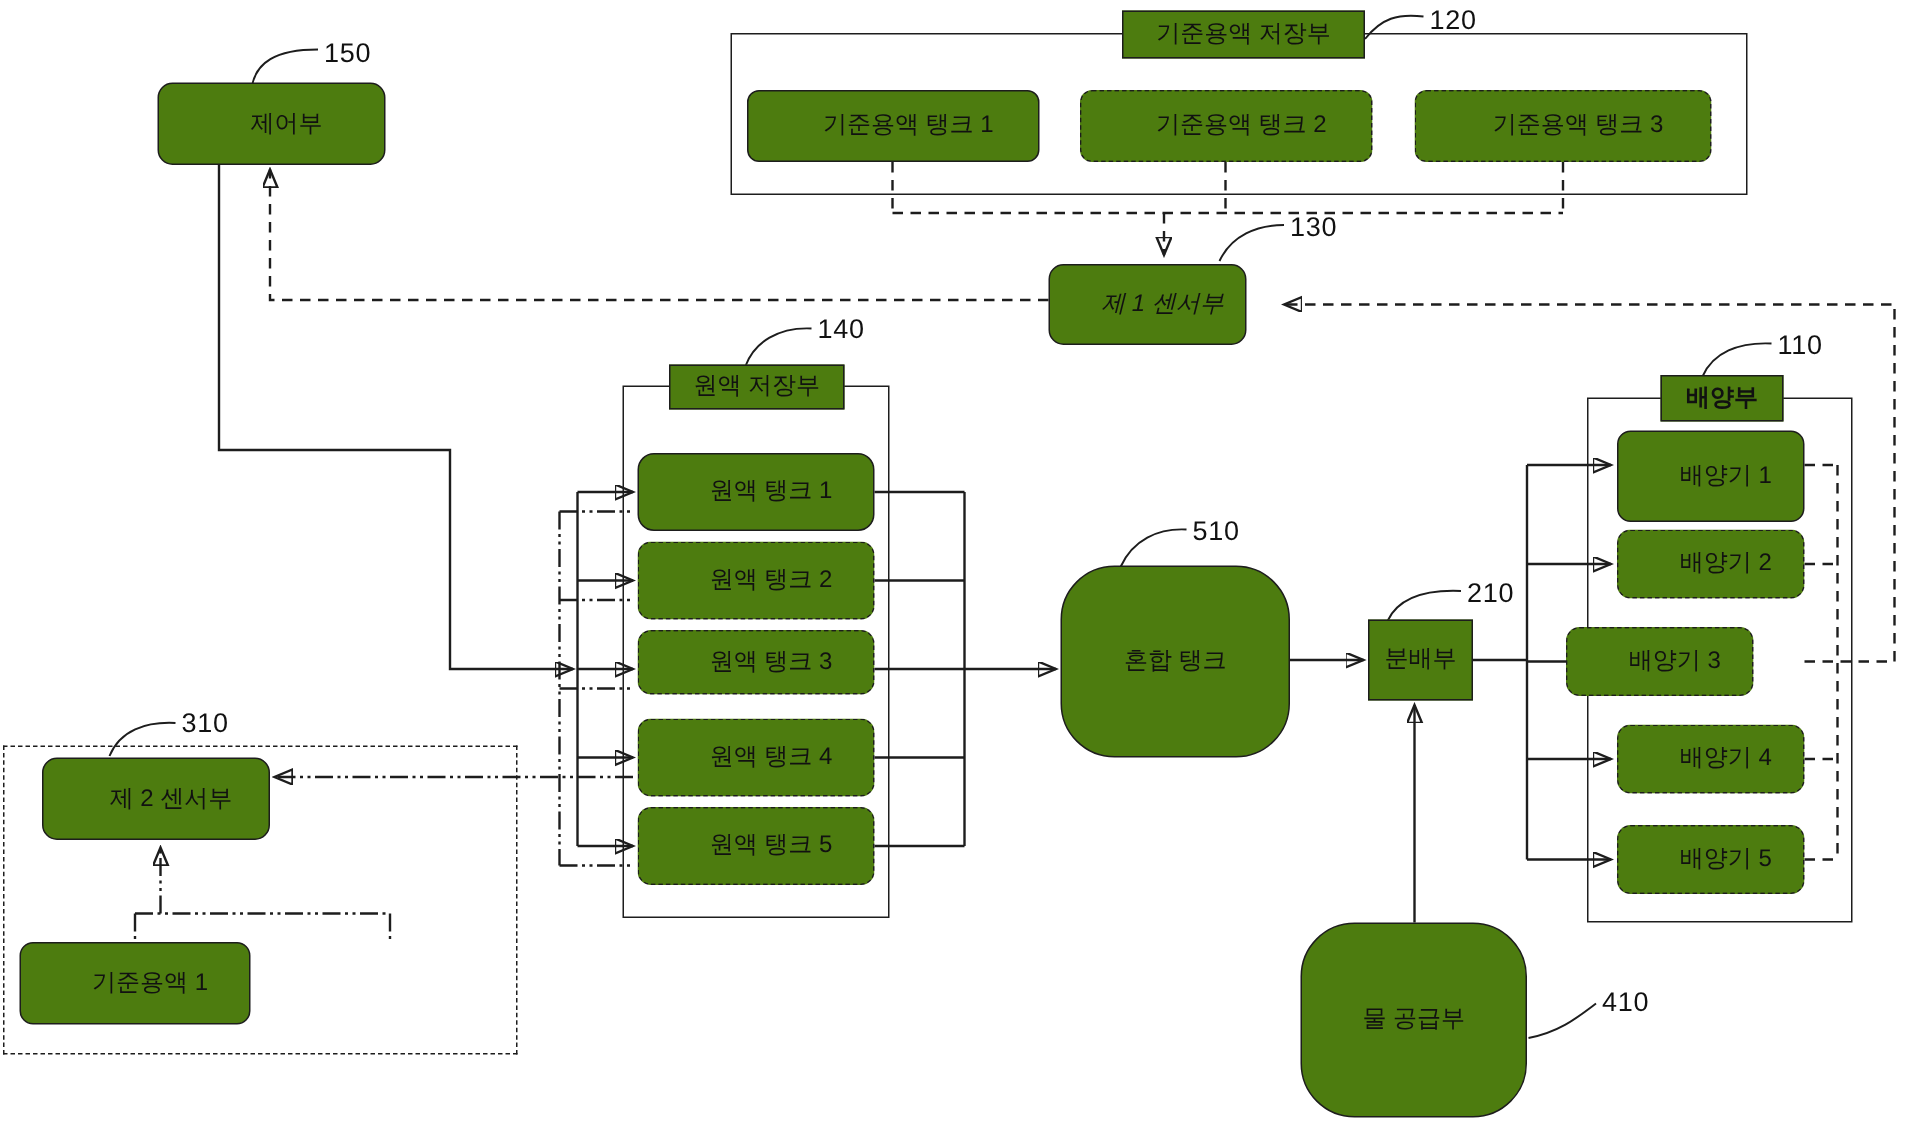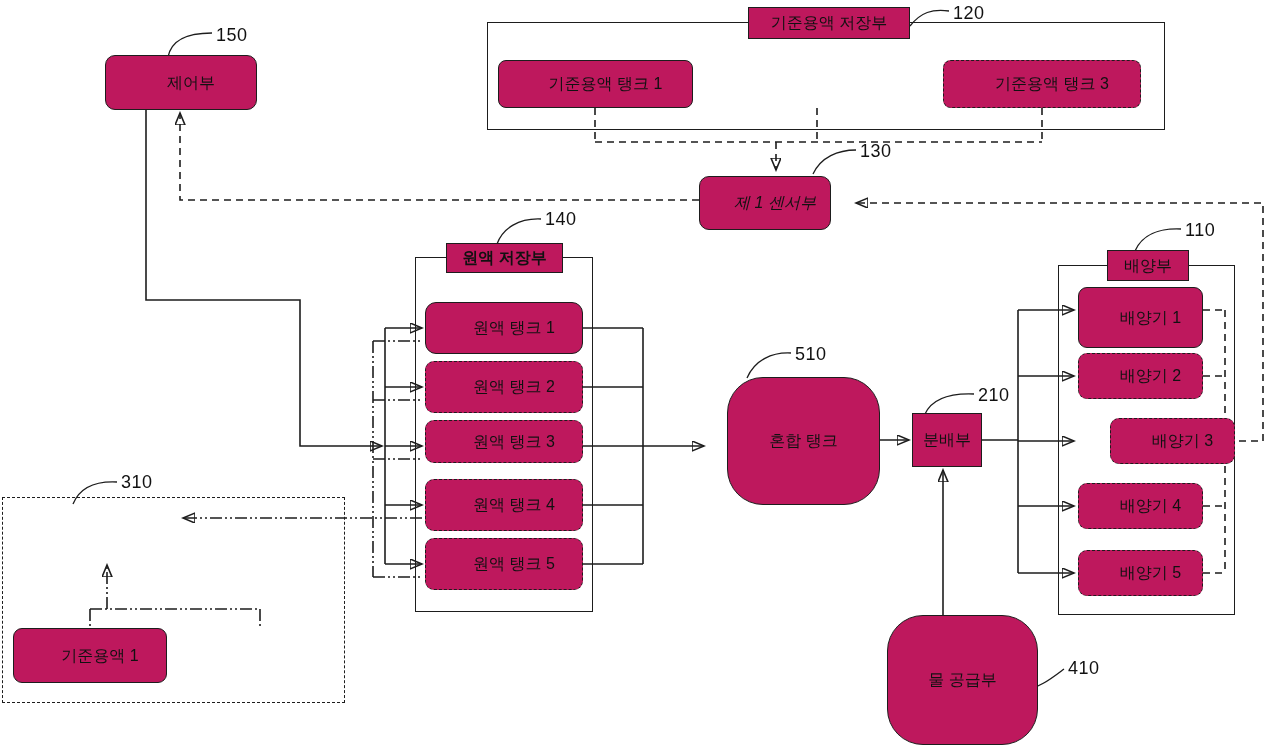--- a/index.html
+++ b/index.html
@@ -13,26 +13,26 @@
   .wires g.dash path { stroke-dasharray:7 5; }
   .wires g.dd path { stroke-dasharray:12 3 2 3 2 3; }
   .wires g.leader path { stroke-width:1.3; }
   .cbox {
     position:absolute; border:1.6px solid #1d1d1d; background:transparent;
     z-index:1; box-sizing:border-box;
   }
   .cbox.dashed { border-style:dashed; }
   .box {
     position:absolute; display:flex; align-items:center; justify-content:center;
-    border:1.6px solid #1d1d1d; background:#be185d; font-size:16px; line-height:1;
+    border:1.6px solid #1d1d1d; background:#4d7c0f; font-size:16px; line-height:1;
     z-index:3; box-sizing:border-box; white-space:nowrap; text-align:center;
   }
   .box.dashed { border-style:dashed; }
   .rounded { border-radius:10px;padding-left:20px; }
-  .bigrounded { border-radius:36px;margin-left:20px; }
+  .bigrounded { border-radius:36px; }
   .titlebox { z-index:4; }
   .refnum { position:absolute; z-index:4; font-size:18px; letter-spacing:0.5px; }
 </style>
 </head>
 <body>
 
 <div class="stage">
 
   <svg class="wires" width="1272" height="754" viewBox="0 0 1272 754">
     <defs>
@@ -106,46 +106,48 @@
       <path d="M1019,692 C1040,688 1052,678 1064,669"></path>
     </g>
   </svg>
 
   <div class="cbox" style="left:487px;top:22px;width:678px;height:108px;"></div>
   <div class="cbox" style="left:415px;top:257px;width:178px;height:355px;"></div>
   <div class="cbox" style="left:1058px;top:265px;width:177px;height:350px;"></div>
   <div class="cbox dashed" style="left:2px;top:497px;width:343px;height:206px;"></div>
 
   <div class="box titlebox" style="left:748px;top:7px;width:162px;height:32px;">기준용액 저장부</div>
-  <div class="box titlebox" style="left:446px;top:243px;width:117px;height:30px;font-weight:bold;">원액 저장부</div>
-  <div class="box titlebox" style="left:1107px;top:250px;width:82px;height:31px;">배양부</div>
+  <div class="box titlebox" style="left:446px;top:243px;width:117px;height:30px;">원액 저장부</div>
+  <div class="box titlebox" style="left:1107px;top:250px;width:82px;height:31px;font-weight:bold;">배양부</div>
 
   <div class="box rounded" style="left:105px;top:55px;width:152px;height:55px;">제어부</div>
 
   <div class="box rounded" style="left:498px;top:60px;width:195px;height:48px;border-radius:8px;">기준용액 탱크 1</div>
+  <div class="box rounded dashed" style="left:720px;top:60px;width:195px;height:48px;border-radius:8px;">기준용액 탱크 2</div>
   <div class="box rounded dashed" style="left:943px;top:60px;width:198px;height:48px;border-radius:8px;">기준용액 탱크 3</div>
 
   <div class="box rounded" style="left:699px;top:176px;width:132px;height:54px;font-style:italic;">제 1 센서부</div>
 
   <div class="box rounded" style="left:425px;top:302px;width:158px;height:52px;border-radius:11px;">원액 탱크 1</div>
   <div class="box rounded dashed" style="left:425px;top:361px;width:158px;height:52px;border-radius:9px;">원액 탱크 2</div>
   <div class="box rounded dashed" style="left:425px;top:420px;width:158px;height:43px;border-radius:9px;">원액 탱크 3</div>
   <div class="box rounded dashed" style="left:425px;top:479px;width:158px;height:52px;border-radius:9px;">원액 탱크 4</div>
   <div class="box rounded dashed" style="left:425px;top:538px;width:158px;height:52px;border-radius:9px;">원액 탱크 5</div>
 
   <div class="box bigrounded" style="left:707px;top:377px;width:153px;height:128px;">혼합 탱크</div>
 
   <div class="box" style="left:912px;top:413px;width:70px;height:54px;">분배부</div>
 
   <div class="box rounded" style="left:1078px;top:287px;width:125px;height:61px;border-radius:9px;">배양기 1</div>
   <div class="box rounded dashed" style="left:1078px;top:353px;width:125px;height:46px;border-radius:9px;">배양기 2</div>
-  <div class="box rounded dashed" style="left:1110px;top:418px;width:125px;height:46px;border-radius:9px;">배양기 3</div>
+  <div class="box rounded dashed" style="left:1044px;top:418px;width:125px;height:46px;border-radius:9px;">배양기 3</div>
   <div class="box rounded dashed" style="left:1078px;top:483px;width:125px;height:46px;border-radius:9px;">배양기 4</div>
   <div class="box rounded dashed" style="left:1078px;top:550px;width:125px;height:46px;border-radius:9px;">배양기 5</div>
 
+  <div class="box rounded" style="left:28px;top:505px;width:152px;height:55px;">제 2 센서부</div>
   <div class="box rounded" style="left:13px;top:628px;width:154px;height:55px;border-radius:9px;">기준용액 1</div>
 
   <div class="box bigrounded" style="left:867px;top:615px;width:151px;height:130px;">물 공급부</div>
 
   <div class="refnum" style="left:216px;top:25px;">150</div>
   <div class="refnum" style="left:953px;top:3px;">120</div>
   <div class="refnum" style="left:860px;top:141px;text-align:right;">130</div>
   <div class="refnum" style="left:545px;top:209px;">140</div>
   <div class="refnum" style="left:795px;top:344px;">510</div>
   <div class="refnum" style="left:978px;top:385px;">210</div>

